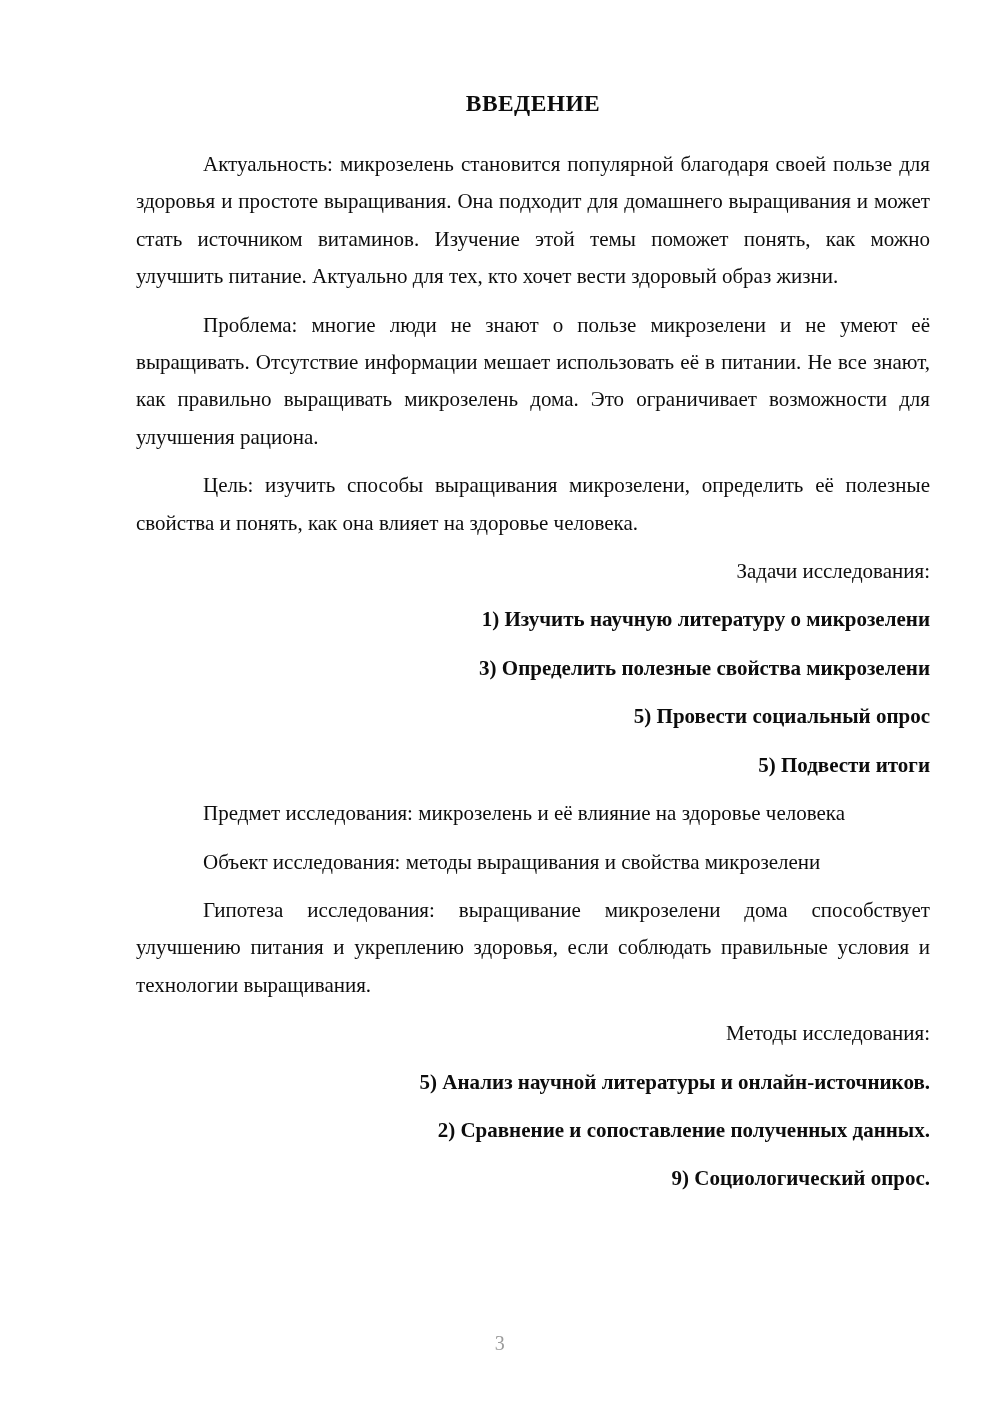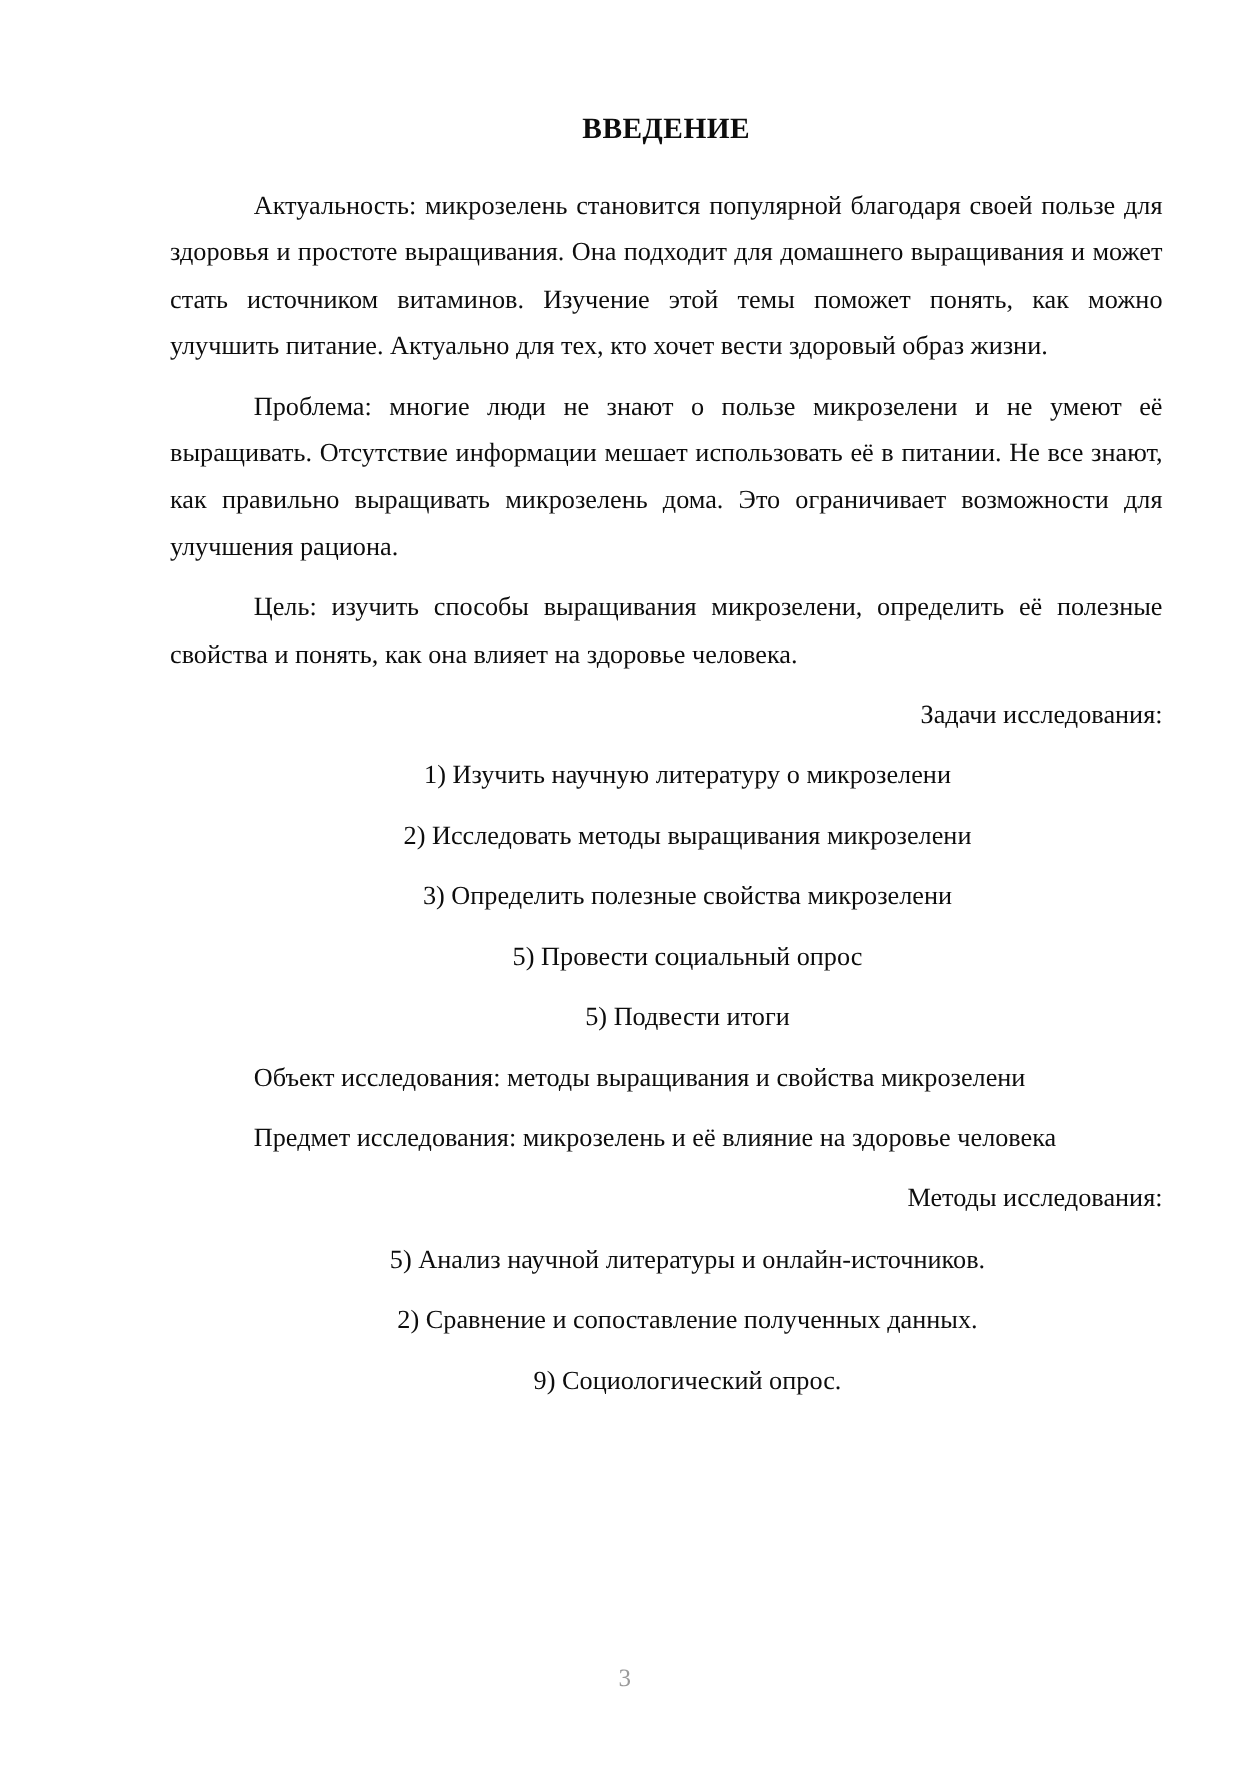--- a/index.html
+++ b/index.html
@@ -62,24 +62,25 @@
 
   .list {
     list-style: none;
     margin: 0 0 11px 0;
     padding: 0;
   }
 
   .list-item {
     font-size: 21px;
     line-height: 37.4px;
-    text-align: center;
+    text-align: right;
     padding-left: 34px;
     margin: 0 0 11px 0;
     white-space: nowrap;
+    font-weight: bold;
   }
 
   .page-number {
     position: absolute;
     left: 0;
     top: 1330px;
     width: 1000px;
     text-align: center;
     font-size: 20px;
     line-height: 26px;
@@ -99,30 +100,30 @@
     <p class="para">Актуальность: микрозелень становится популярной благодаря своей пользе для здоровья и простоте выращивания. Она подходит для домашнего выращивания и может стать источником витаминов. Изучение этой темы поможет понять, как можно улучшить питание. Актуально для тех, кто хочет вести здоровый образ жизни.</p>
 
     <p class="para">Проблема: многие люди не знают о пользе микрозелени и не умеют её выращивать. Отсутствие информации мешает использовать её в питании. Не все знают, как правильно выращивать микрозелень дома. Это ограничивает возможности для улучшения рациона.</p>
 
     <p class="para">Цель: изучить способы выращивания микрозелени, определить её полезные свойства и понять, как она влияет на здоровье человека.</p>
 
     <p class="sub-head">Задачи исследования:</p>
 
     <ul class="list">
       <li class="list-item">1) Изучить научную литературу о микрозелени</li>
-      <li class="list-item">2) Исследовать методы выращивания микрозелени</li>
       <li class="list-item">3) Определить полезные свойства микрозелени</li>
       <li class="list-item">5) Провести социальный опрос</li>
       <li class="list-item">5) Подвести итоги</li>
     </ul>
 
+    <p class="para">Предмет исследования: микрозелень и её влияние на здоровье человека</p>
+
     <p class="para">Объект исследования: методы выращивания и свойства микрозелени</p>
 
-    <p class="para">Предмет исследования: микрозелень и её влияние на здоровье человека</p>
-
+    <p class="para">Гипотеза исследования: выращивание микрозелени дома способствует улучшению питания и укреплению здоровья, если соблюдать правильные условия и технологии выращивания.</p>
 
     <p class="sub-head">Методы исследования:</p>
 
     <ul class="list">
       <li class="list-item">5) Анализ научной литературы и онлайн-источников.</li>
       <li class="list-item">2) Сравнение и сопоставление полученных данных.</li>
       <li class="list-item">9) Социологический опрос.</li>
     </ul>
 
   </div>

